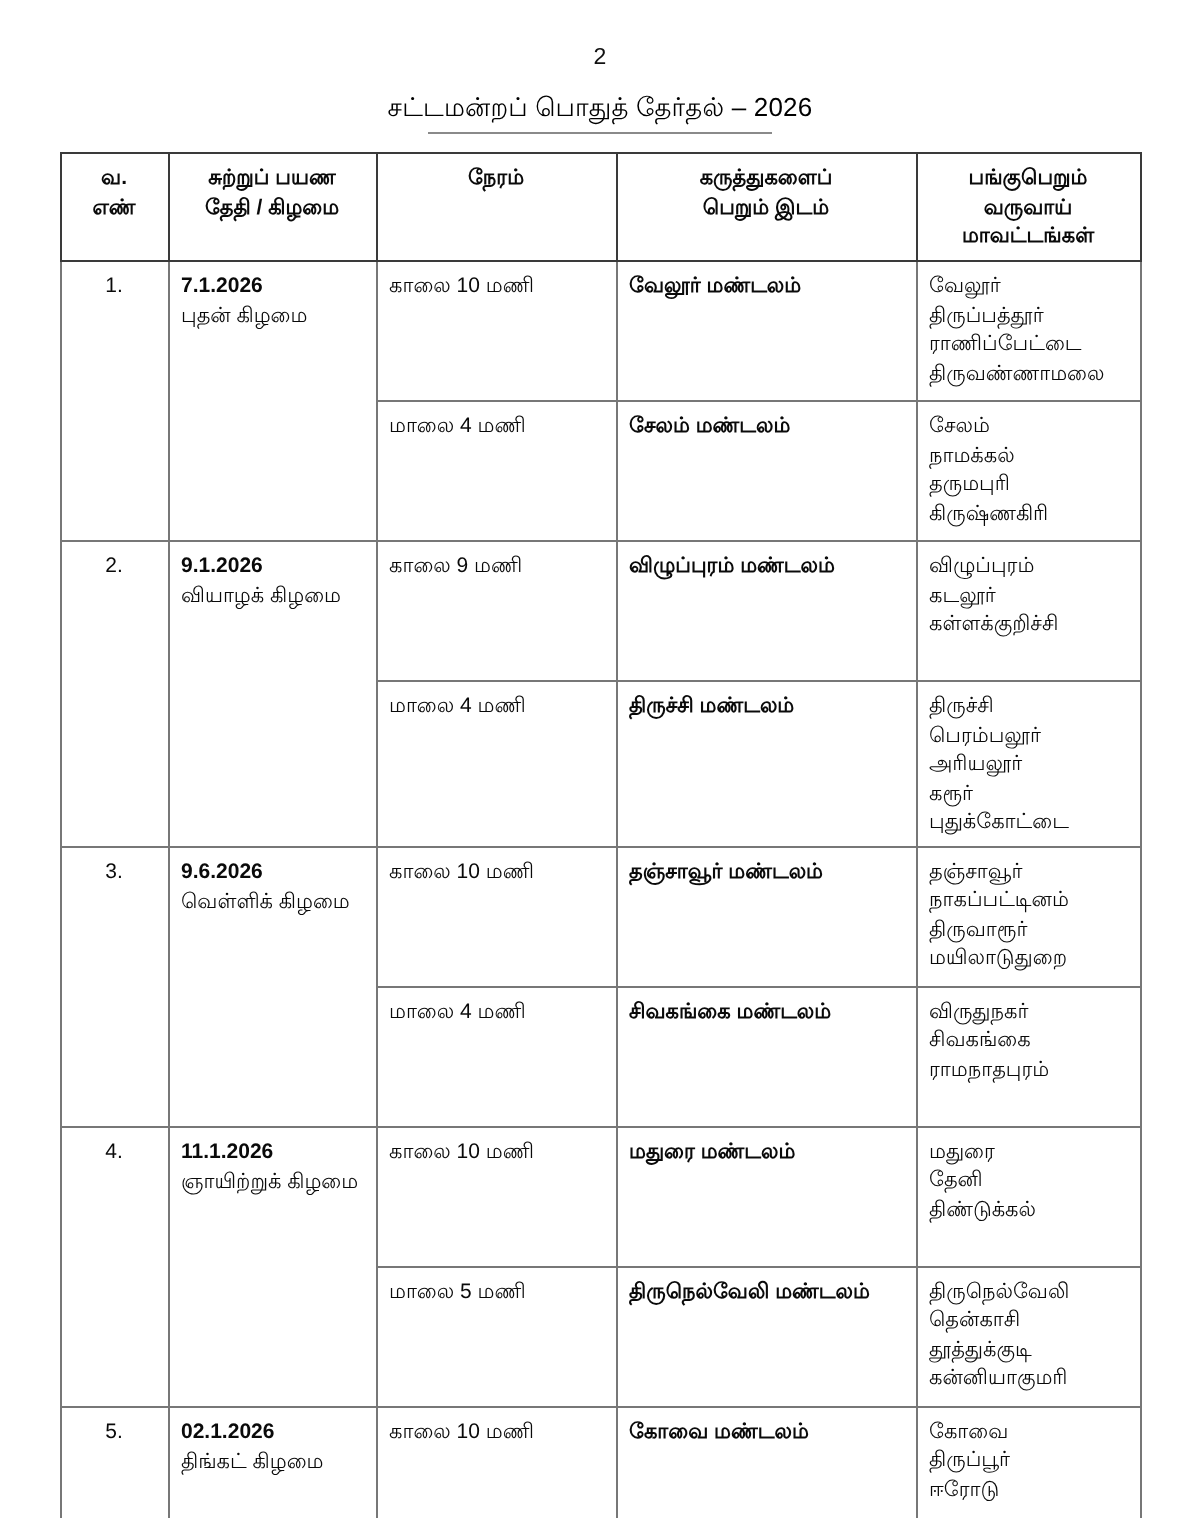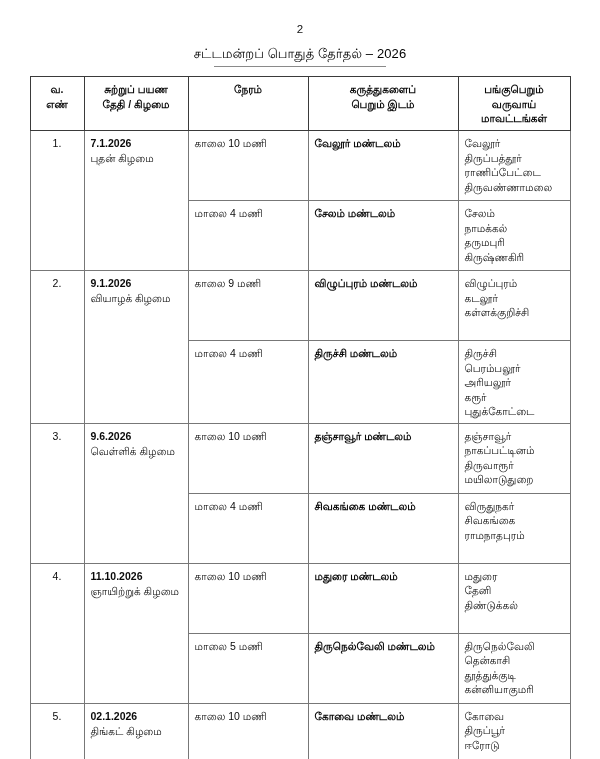--- a/index.html
+++ b/index.html
@@ -237,21 +237,21 @@
           <td class="cell-place">சிவகங்கை மண்டலம்</td>
           <td class="cell-dist">
             <span class="dist-line">விருதுநகர்</span>
             <span class="dist-line">சிவகங்கை</span>
             <span class="dist-line">ராமநாதபுரம்</span>
           </td>
         </tr>
         <tr>
           <td class="cell-sno" rowspan="2">4.</td>
           <td class="cell-date" rowspan="2">
-            <span class="date-value">11.10.2026</span>
+            <span class="date-value">11.1.2026</span>
             <span class="date-day">ஞாயிற்றுக் கிழமை</span>
           </td>
           <td class="cell-time" style="height: 60px;">காலை 10 மணி</td>
           <td class="cell-place">மதுரை மண்டலம்</td>
           <td class="cell-dist">
             <span class="dist-line">மதுரை</span>
             <span class="dist-line">தேனி</span>
             <span class="dist-line">திண்டுக்கல்</span>
           </td>
         </tr>

